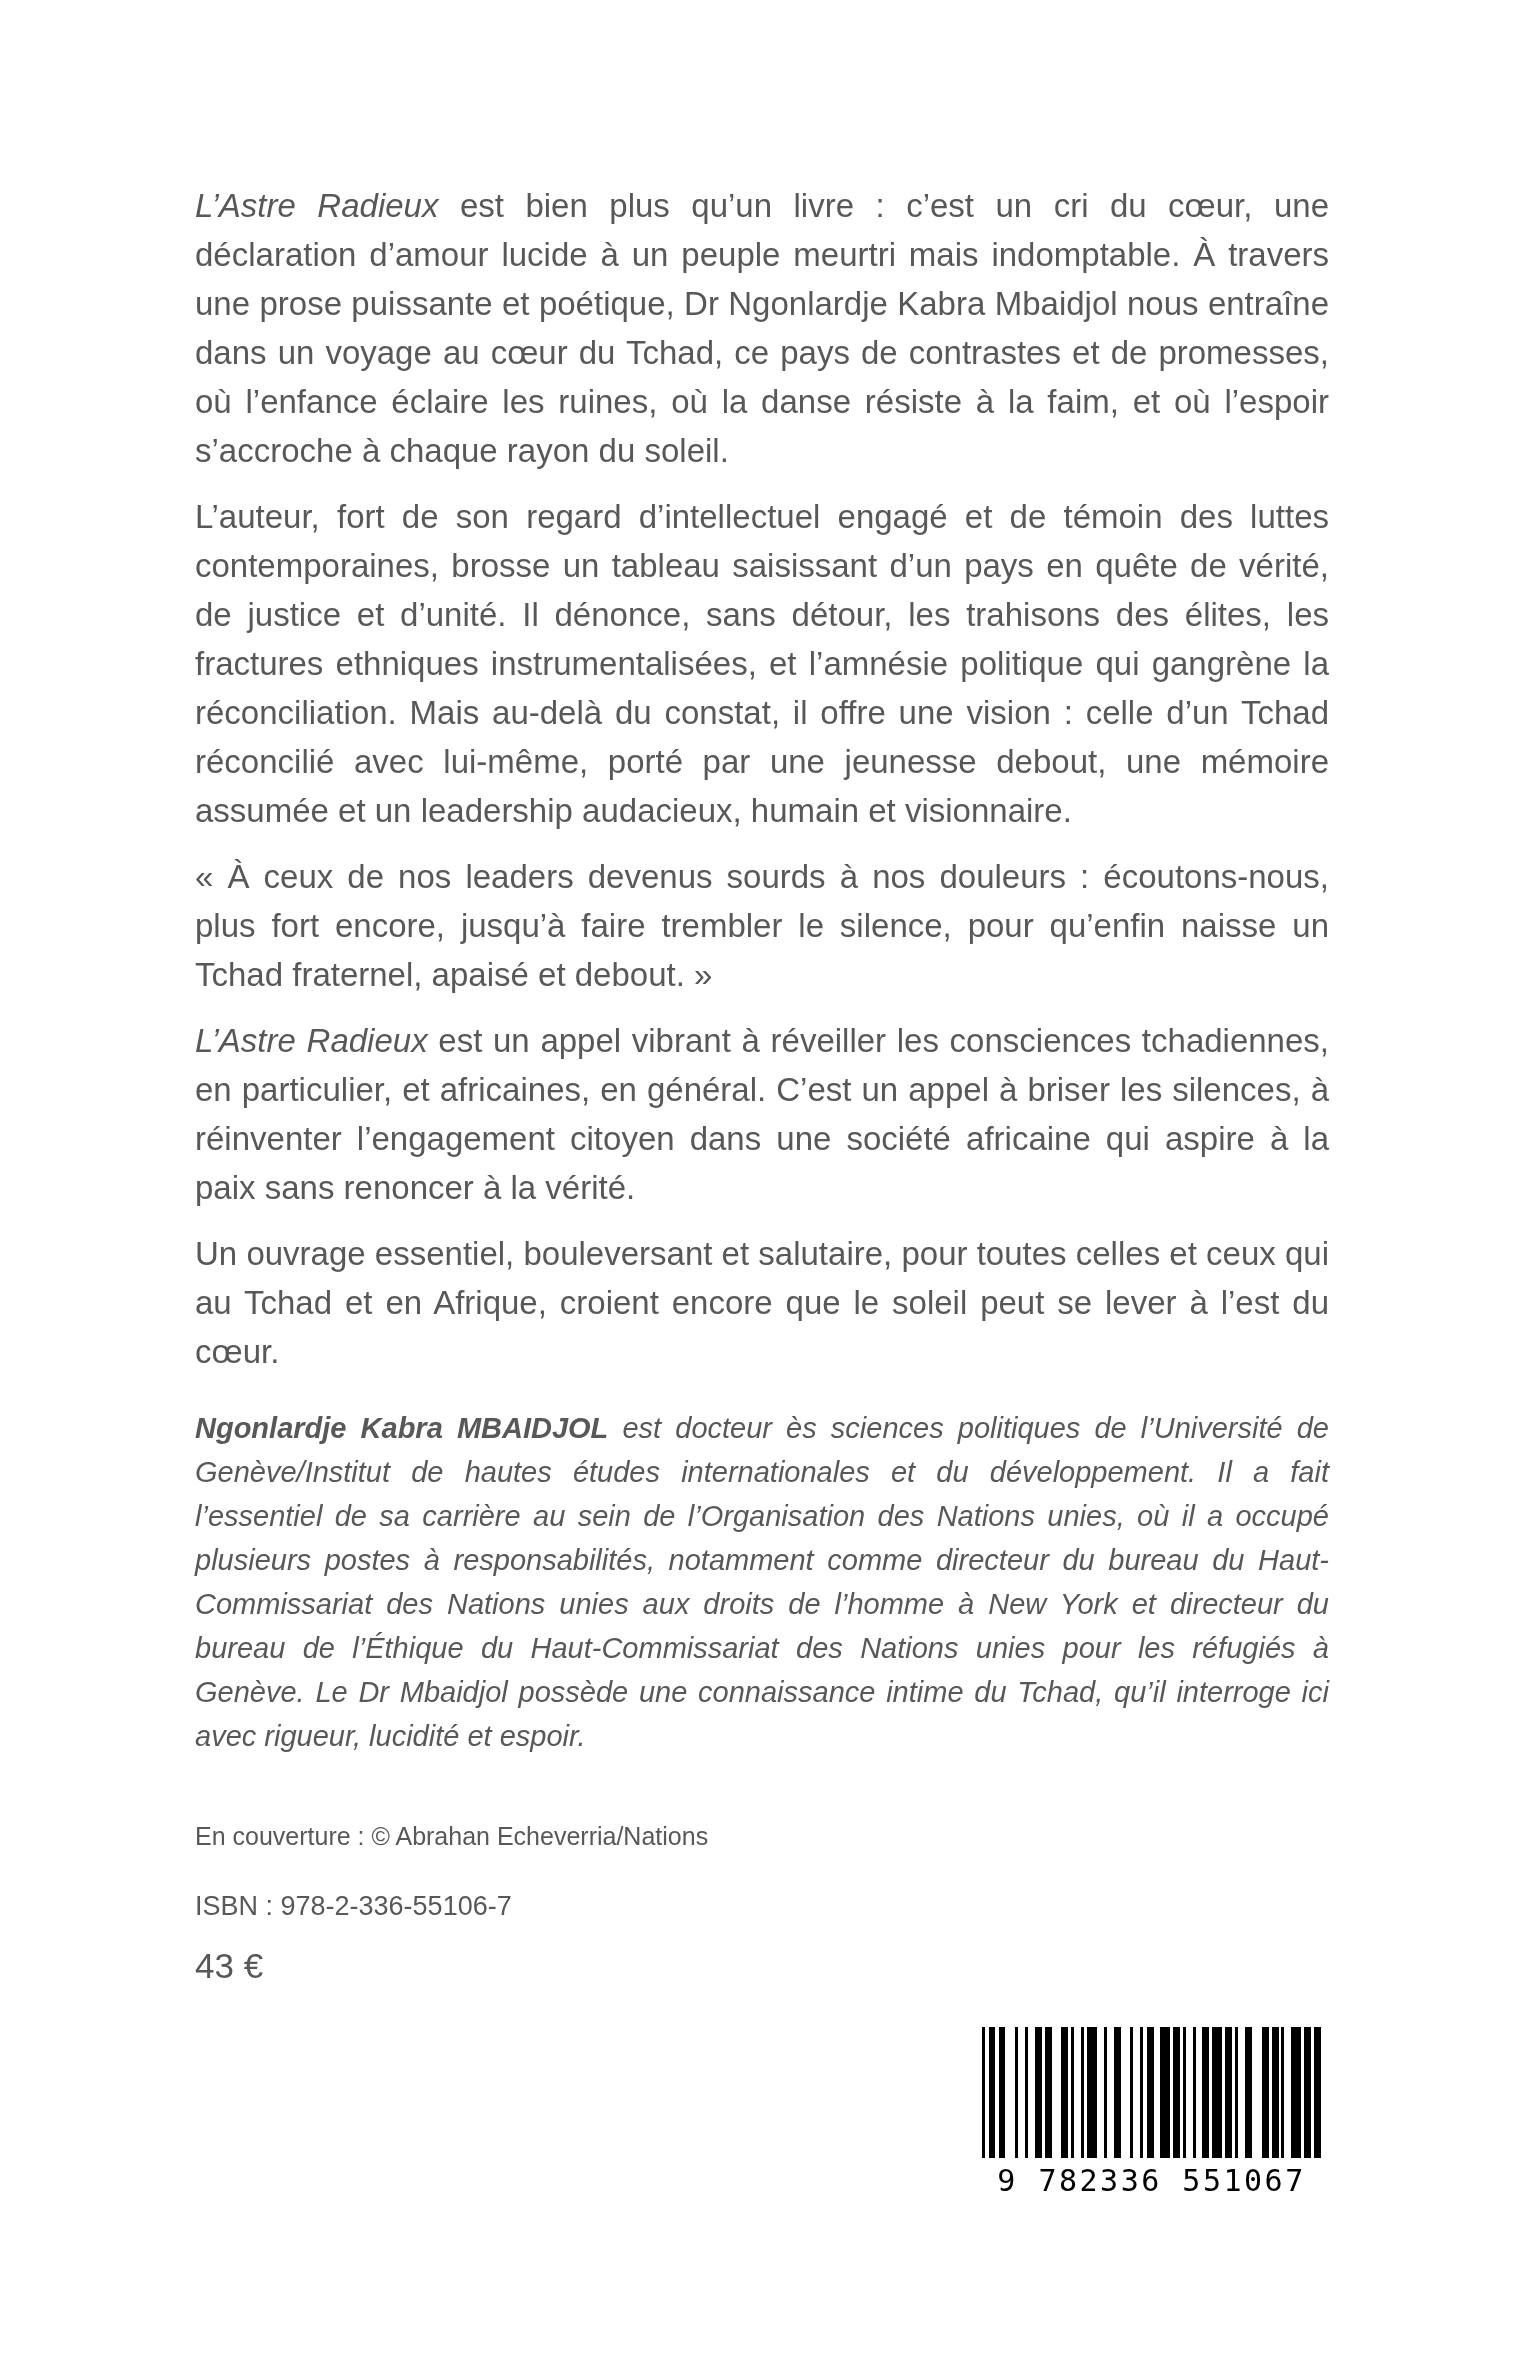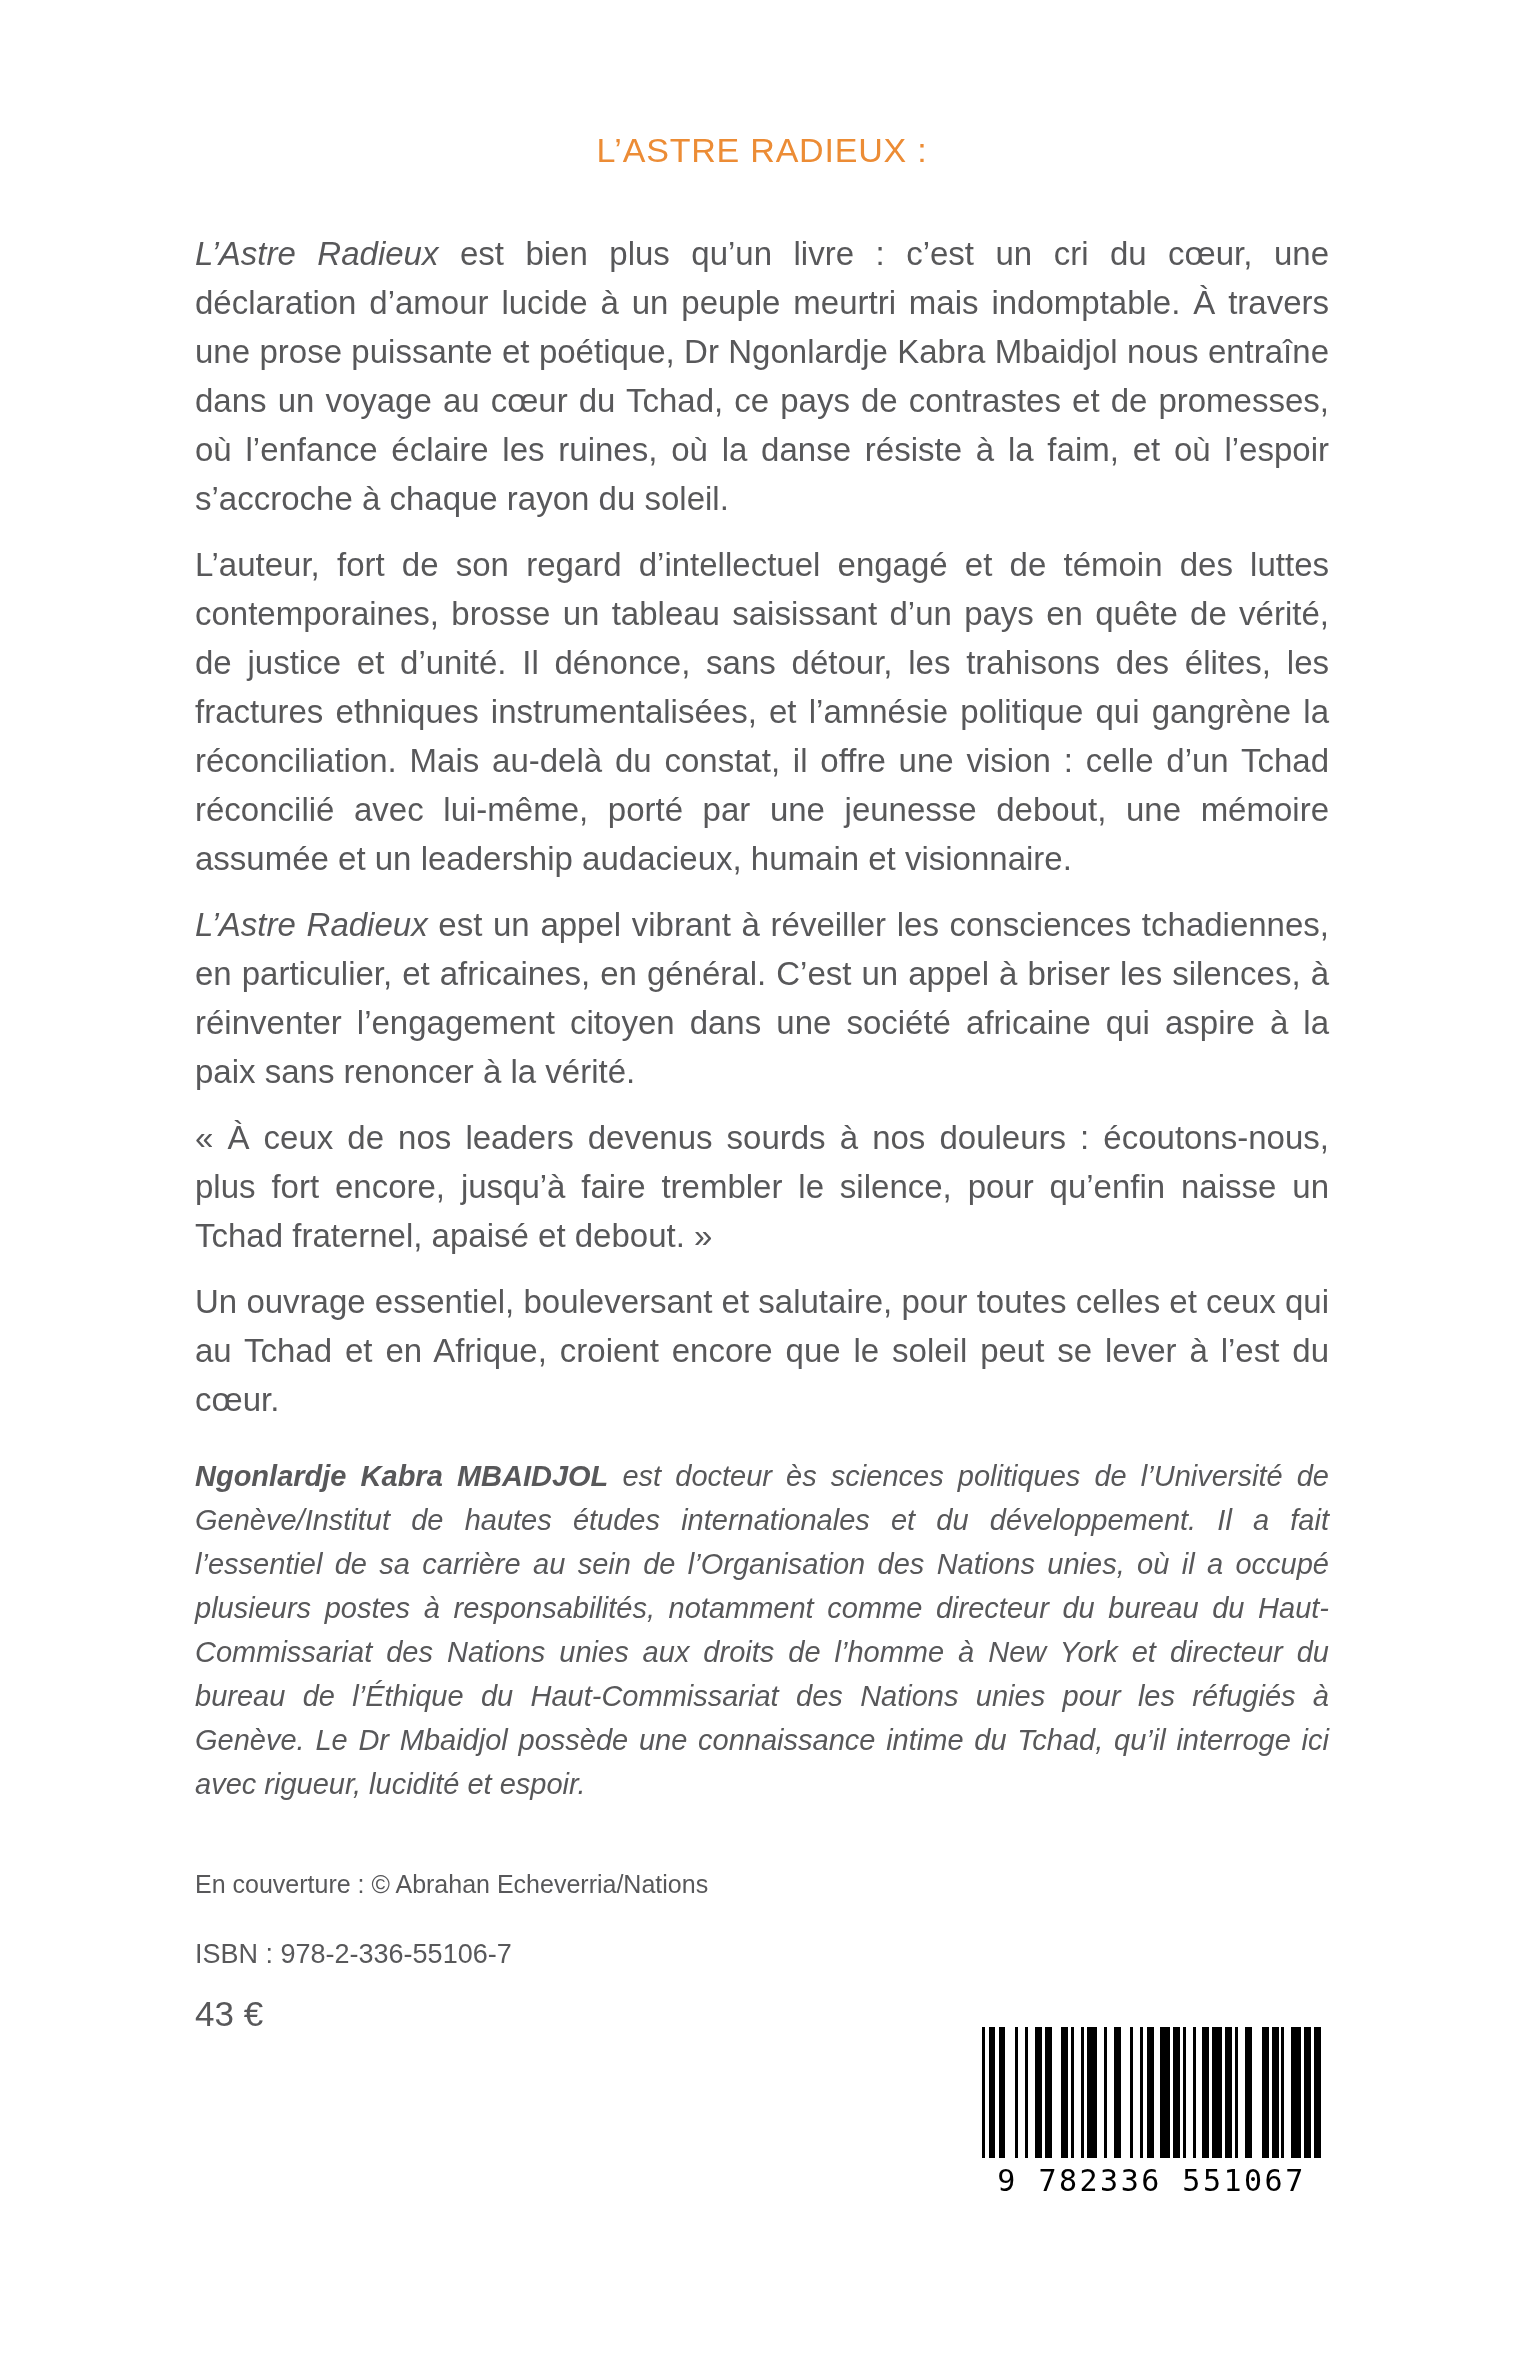--- a/index.html
+++ b/index.html
@@ -99,28 +99,27 @@
     white-space:nowrap;
   }
 </style>
 </head>
 <body>
 
 <div class="page">
   <div class="content">
 
     <h1 class="book-title">
-      <span>L’ASTRE RADIEUX :</span>
     </h1>
 
     <div>
       <p class="body-par"><span class="lead">L’Astre Radieux</span><span> est bien plus qu’un livre : c’est un cri du cœur, une déclaration d’amour lucide à un peuple meurtri mais indomptable. À travers une prose puissante et poétique, Dr Ngonlardje Kabra Mbaidjol nous entraîne dans un voyage au cœur du Tchad, ce pays de contrastes et de promesses, où l’enfance éclaire les ruines, où la danse résiste à la faim, et où l’espoir s’accroche à chaque rayon du soleil.</span></p>
       <p class="body-par"><span class="lead"></span><span>L’auteur, fort de son regard d’intellectuel engagé et de témoin des luttes contemporaines, brosse un tableau saisissant d’un pays en quête de vérité, de justice et d’unité. Il dénonce, sans détour, les trahisons des élites, les fractures ethniques instrumentalisées, et l’amnésie politique qui gangrène la réconciliation. Mais au-delà du constat, il offre une vision : celle d’un Tchad réconcilié avec lui-même, porté par une jeunesse debout, une mémoire assumée et un leadership audacieux, humain et visionnaire.</span></p>
+      <p class="body-par"><span class="lead"></span><span>« À ceux de nos leaders devenus sourds à nos douleurs : écoutons-nous, plus fort encore, jusqu’à faire trembler le silence, pour qu’enfin naisse un Tchad fraternel, apaisé et debout. »</span></p>
       <p class="body-par"><span class="lead">L’Astre Radieux</span><span> est un appel vibrant à réveiller les consciences tchadiennes, en particulier, et africaines, en général. C’est un appel à briser les silences, à réinventer l’engagement citoyen dans une société africaine qui aspire à la paix sans renoncer à la vérité.</span></p>
-      <p class="body-par"><span class="lead"></span><span>« À ceux de nos leaders devenus sourds à nos douleurs : écoutons-nous, plus fort encore, jusqu’à faire trembler le silence, pour qu’enfin naisse un Tchad fraternel, apaisé et debout. »</span></p>
       <p class="body-par"><span class="lead"></span><span>Un ouvrage essentiel, bouleversant et salutaire, pour toutes celles et ceux qui au Tchad et en Afrique, croient encore que le soleil peut se lever à l’est du cœur.</span></p>
     </div>
 
     <p class="bio"><span class="author-name">Ngonlardje Kabra MBAIDJOL</span><span> est docteur ès sciences politiques de l’Université de Genève/Institut de hautes études internationales et du développement. Il a fait l’essentiel de sa carrière au sein de l’Organisation des Nations unies, où il a occupé plusieurs postes à responsabilités, notamment comme directeur du bureau du Haut-Commissariat des Nations unies aux droits de l’homme à New York et directeur du bureau de l’Éthique du Haut-Commissariat des Nations unies pour les réfugiés à Genève. Le Dr Mbaidjol possède une connaissance intime du Tchad, qu’il interroge ici avec rigueur, lucidité et espoir.</span></p>
 
     <p class="cover-credit">En couverture : © Abrahan Echeverria/Nations</p>
     <p class="isbn">ISBN : 978-2-336-55106-7</p>
     <p class="price">43 €</p>
 
   </div>

